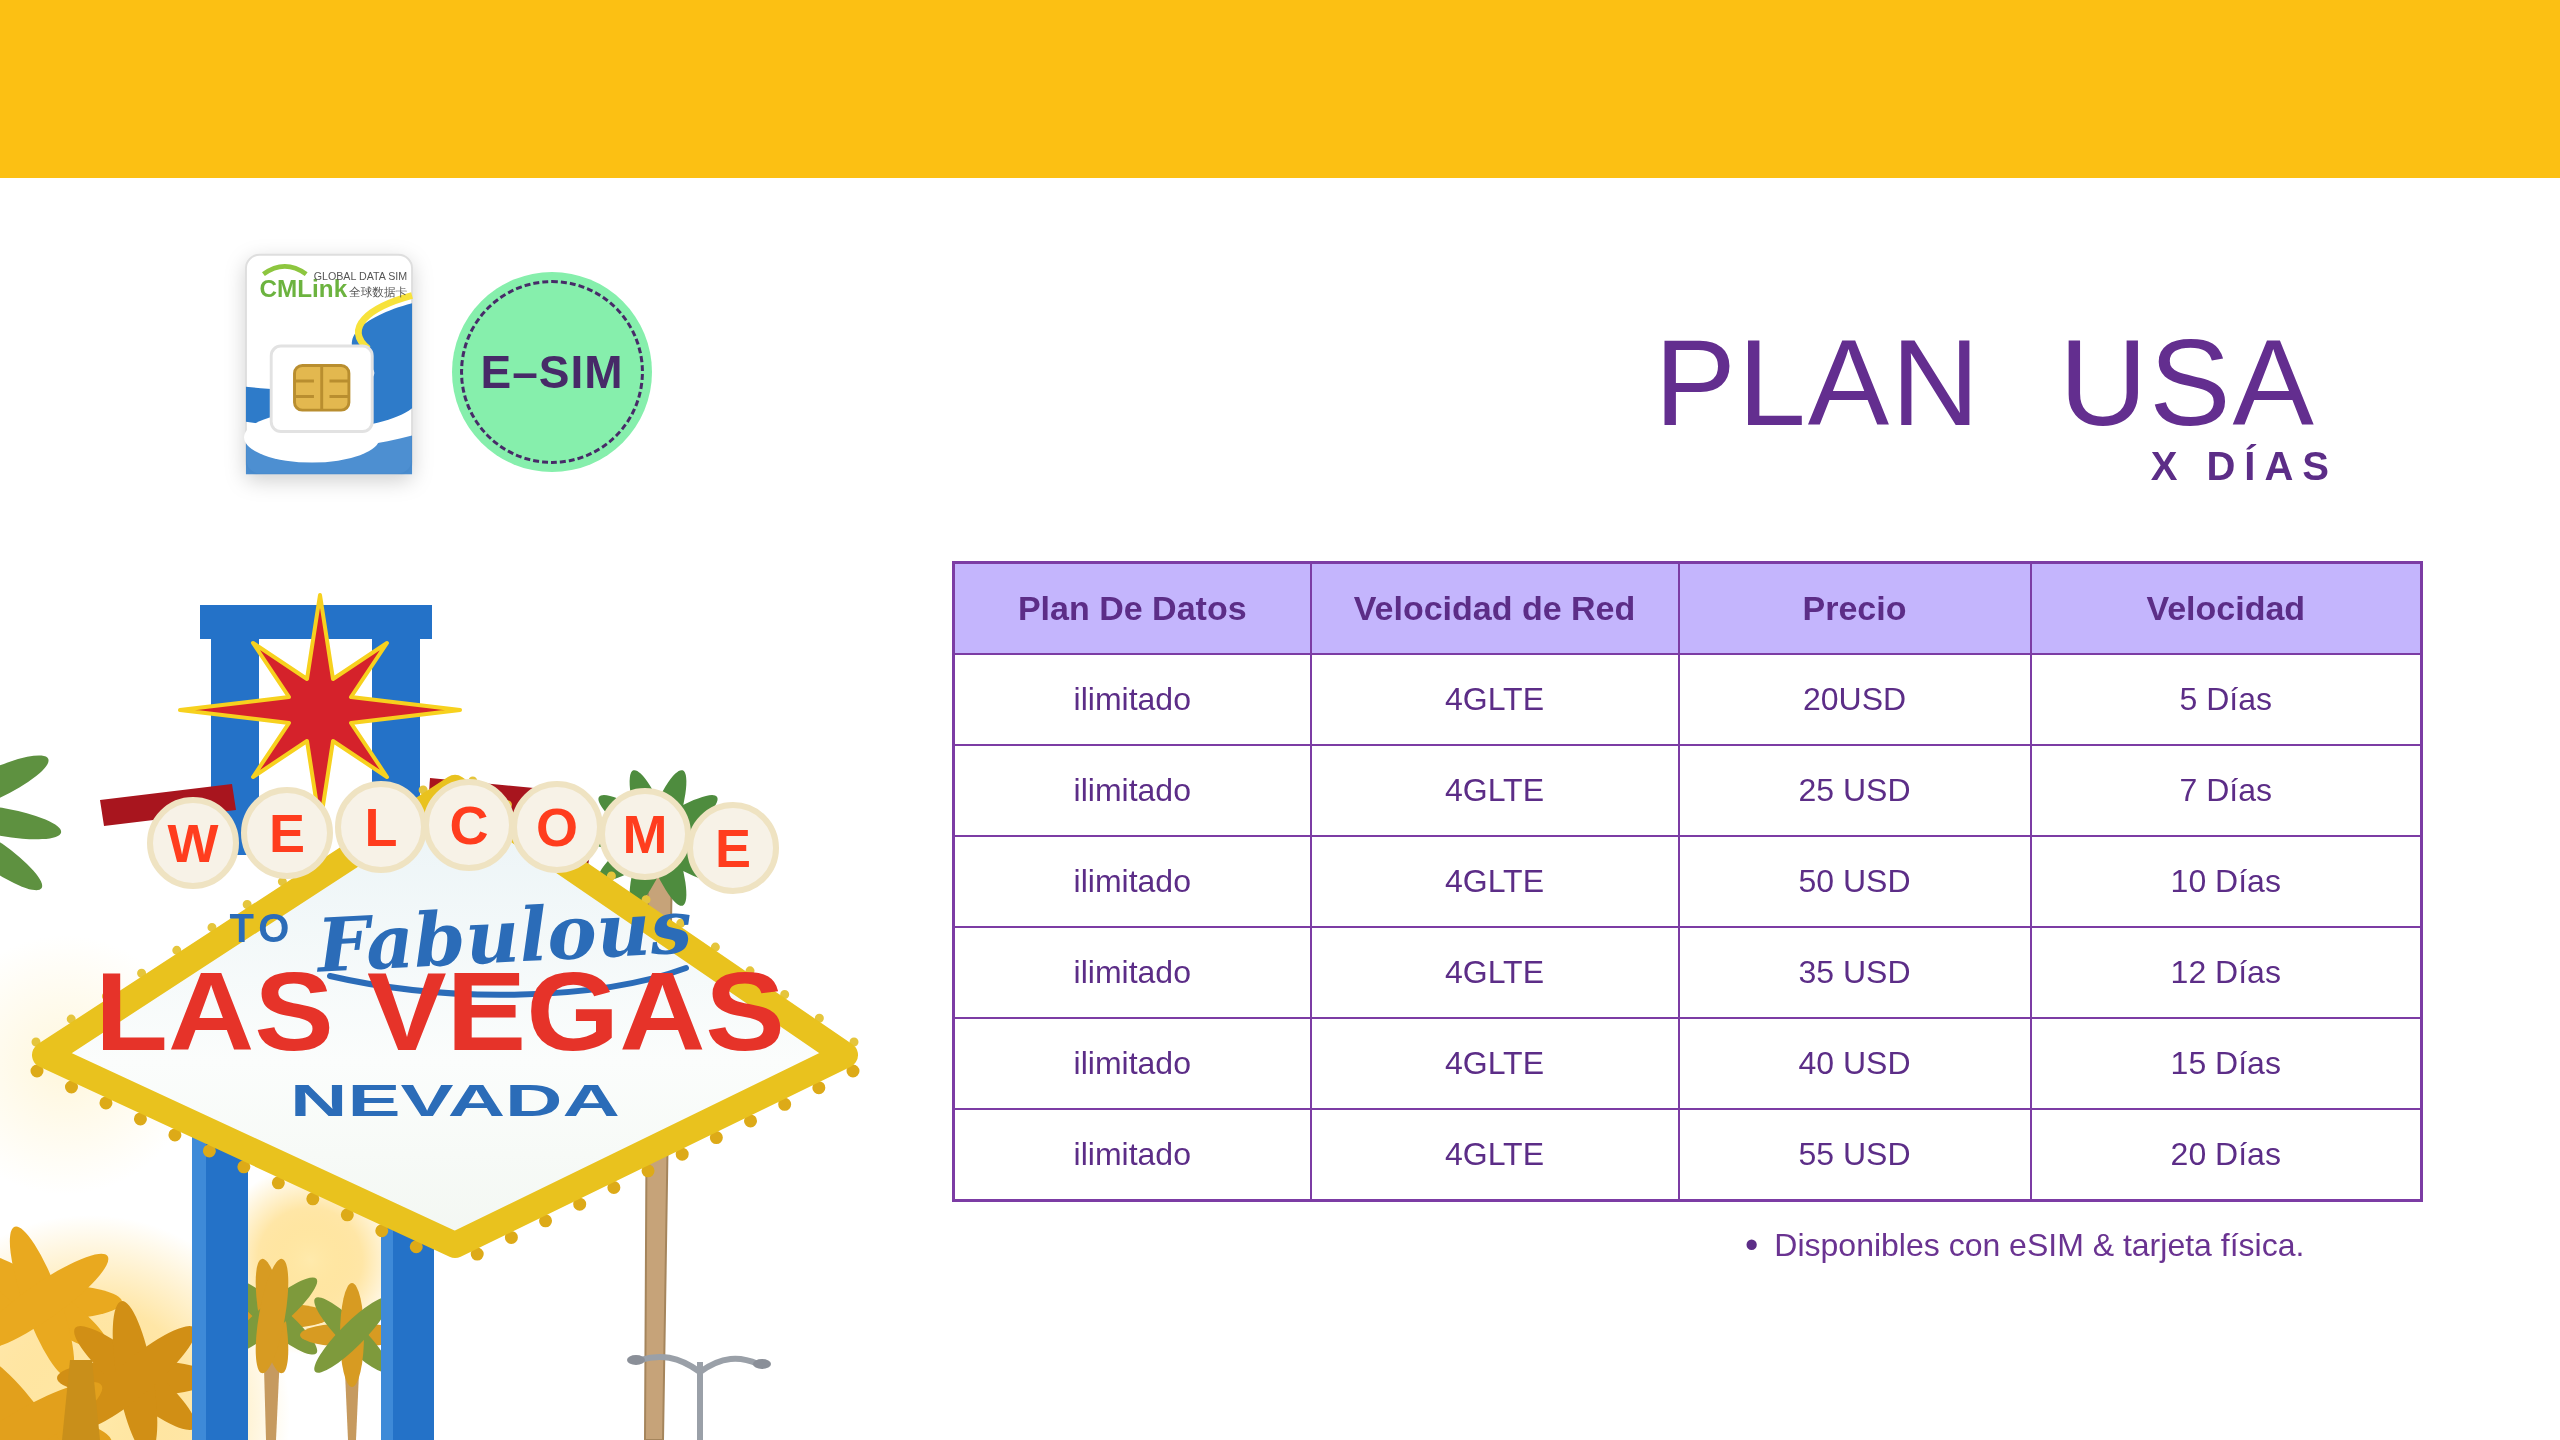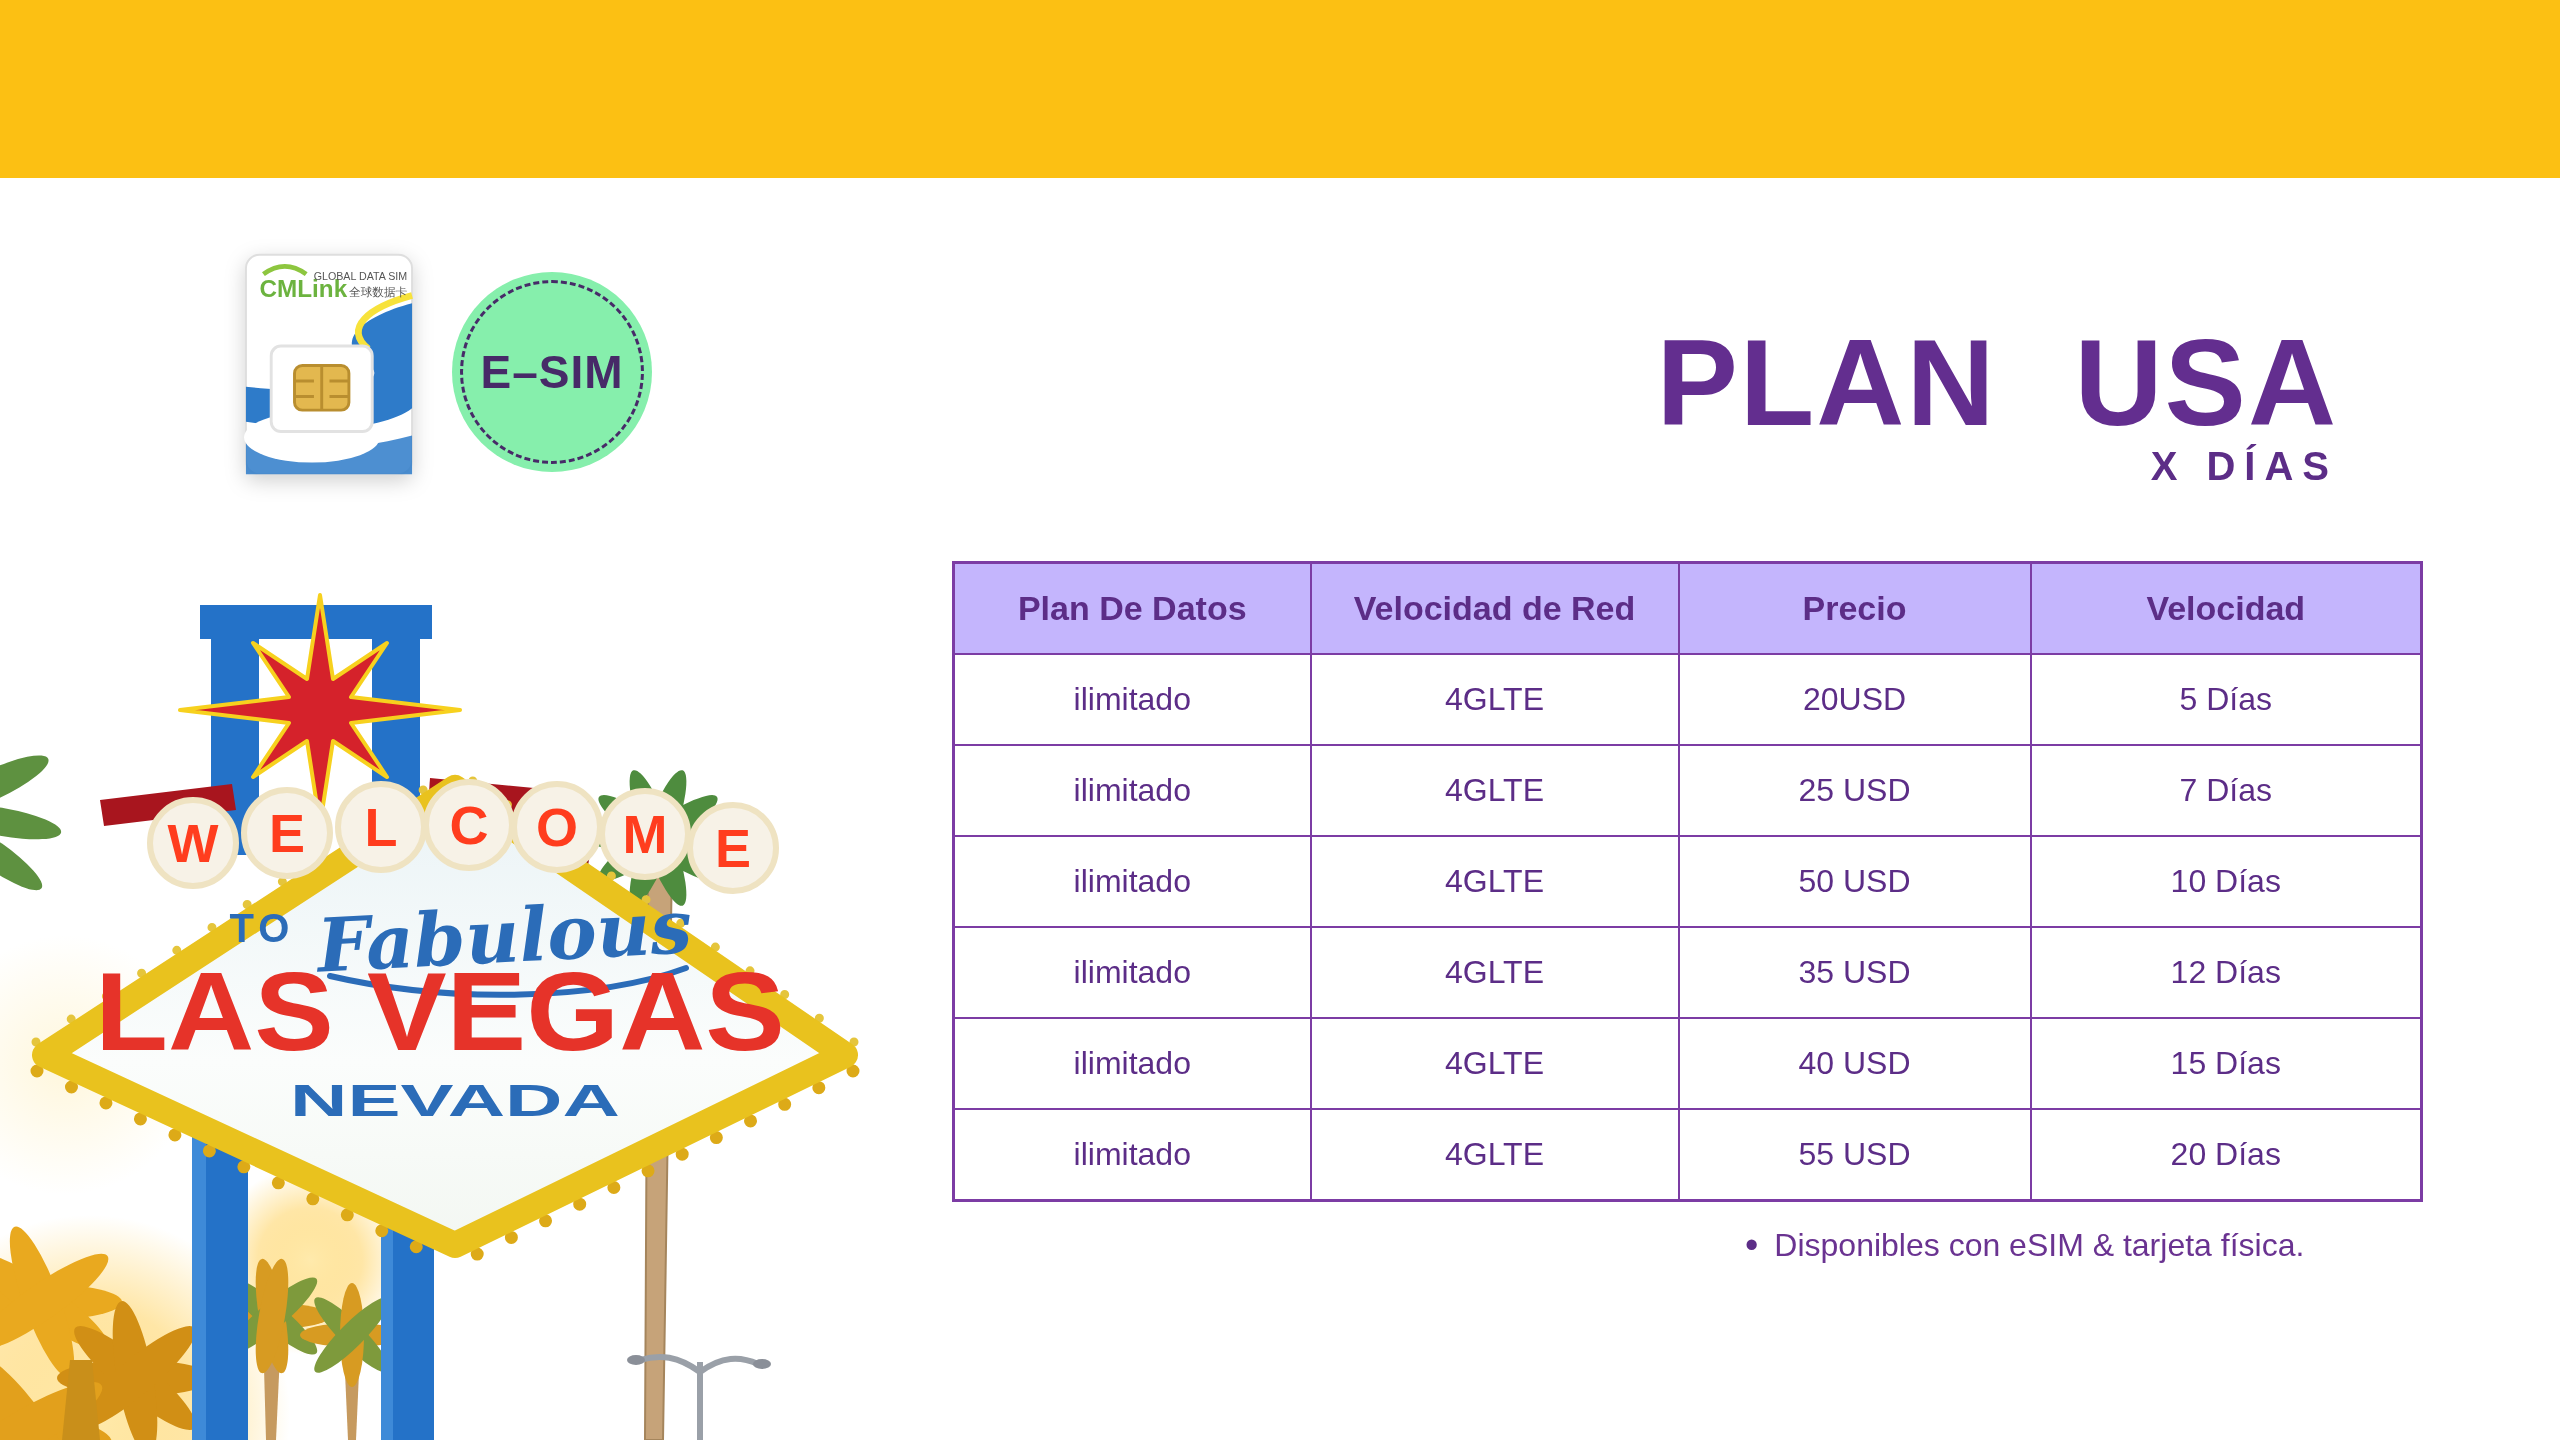--- a/index.html
+++ b/index.html
@@ -12,22 +12,22 @@
   
   .sim-card{position:absolute;left:244px;top:252px;width:170px;height:225px;
     filter:drop-shadow(0 6px 10px rgba(0,0,0,0.18));}
   .esim-badge{position:absolute;left:452px;top:272px;width:200px;height:200px;border-radius:50%;
     background:#86efac;display:flex;align-items:center;justify-content:center;}
   .esim-ring{position:absolute;inset:8px;border-radius:50%;border:3px dashed #472A68;}
   .esim-label{position:relative;font-size:46px;font-weight:bold;color:#472A68;letter-spacing:1px;}
 
   
   .title-block{position:absolute;top:322px;right:222px;text-align:right;}
-  .title-main{font-size:122px;font-weight:bold;color:#632E8F;line-height:1;letter-spacing:2px;
-    word-spacing:42px;}
+  .title-main{font-size:122px;font-weight:normal;color:#632E8F;line-height:1;letter-spacing:2px;
+    word-spacing:42px;margin-right:22px;}
   .title-sub{font-size:40px;font-weight:bold;color:#5C2D87;letter-spacing:9px;}
 
   
   .plans-table{position:absolute;left:952px;top:561px;width:1468px;border-collapse:collapse;
     table-layout:fixed;border:3px solid #7C3CA4;}
   .plans-table th,.plans-table td{border:2px solid #7C3CA4;height:89px;text-align:center;
     vertical-align:middle;padding:0;}
   .plans-table th{background:#c4b5fd;color:#5C2D87;font-size:34px;font-weight:bold;}
   .plans-table td{background:#ffffff;color:#5C2D87;font-size:32px;font-weight:normal;}
 

